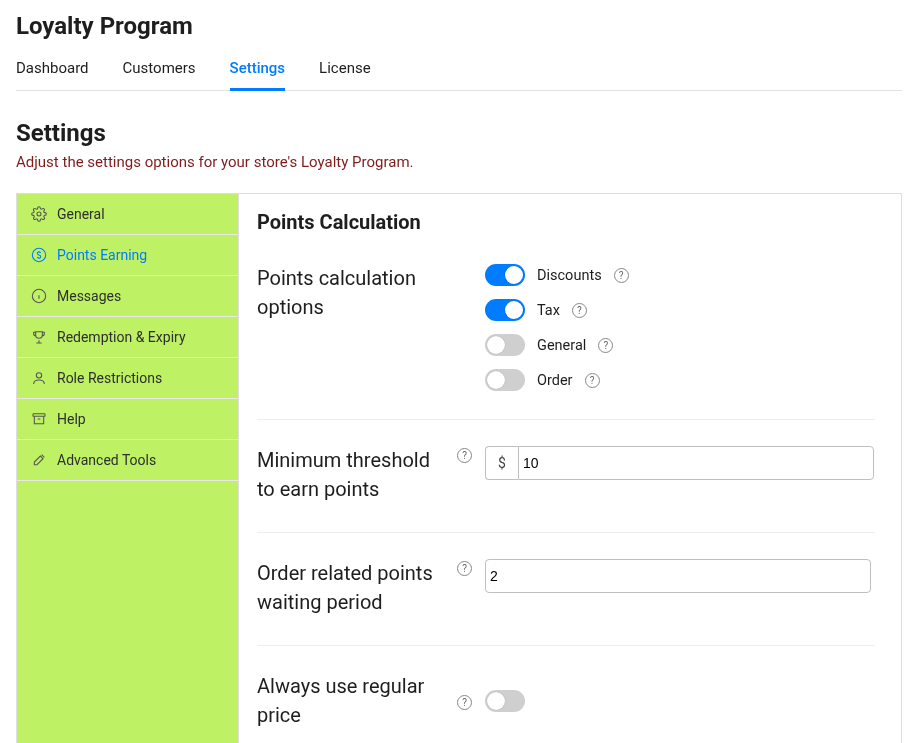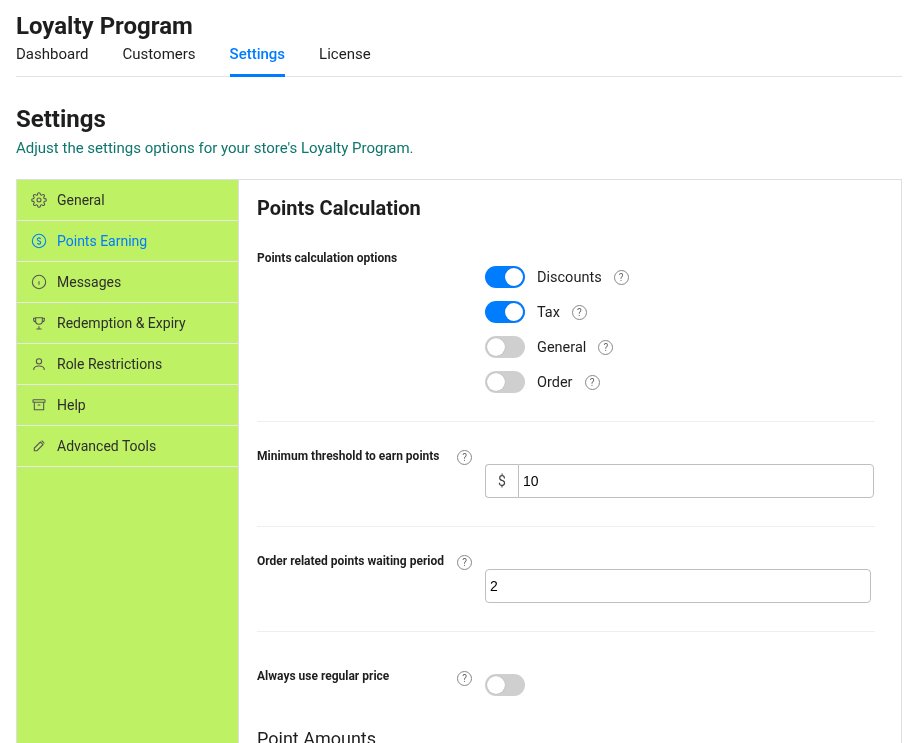--- a/index.html
+++ b/index.html
@@ -7,20 +7,21 @@
     font-family: -apple-system, BlinkMacSystemFont, "Segoe UI", Roboto, Helvetica, Arial, sans-serif;
     color: #1e1e1e;
     background: #fff;
     width: 918px;
     padding: 8px 16px 0 16px;
   }
   .page-title {
     font-size: 24px;
     font-weight: 700;
     margin-top: 4px;
+    margin-bottom: 14px;
   }
   .tabs {
     display: flex;
     gap: 34px;
     border-bottom: 1px solid #e3e3e3;
     font-size: 15px;
   }
   .tab {
     padding: 5px 0 13px 0;
     cursor: pointer;
@@ -33,21 +34,21 @@
     padding-bottom: 11px;
     font-weight: 500;
   }
   .section-title {
     font-size: 24px;
     font-weight: 700;
     margin-top: 28px;
   }
   .section-sub {
     font-size: 15px;
-    color: #0f766e;
+    color: #7f1d1d;
     margin-top: 6px;
     margin-bottom: 22px;
   }
   .panel {
     display: flex;
     border: 1px solid #dedede;
   }
   .sidebar {
     width: 222px;
     border-right: 1px solid #dedede;
@@ -78,37 +79,36 @@
     margin-bottom: 30px;
   }
   .row {
     display: flex;
     border-top: 1px solid #eee;
     padding: 26px 0 28px 0;
   }
   .row:first-of-type { border-top: none; padding-top: 0; }
   .row-label {
     width: 200px;
-    font-size: 12px;
-    font-weight: 700;
+    font-size: 20px;
+    font-weight: 400;
     line-height: 1.45;
     padding-right: 10px;
   }
   .row-help {
     width: 16px;
     display:flex;
     align-items:flex-start;
     padding-top: 2px;
     cursor: pointer;
     color:#444;
   }
   .row-body {
     flex: 1;
     padding-left: 12px;
-    margin-top: 16px;
   }
   .toggle-row {
     display: flex;
     align-items: center;
     gap: 12px;
     margin-bottom: 13px;
     font-size: 14.5px;
   }
   .toggle {
     width: 40px; height: 22px;

